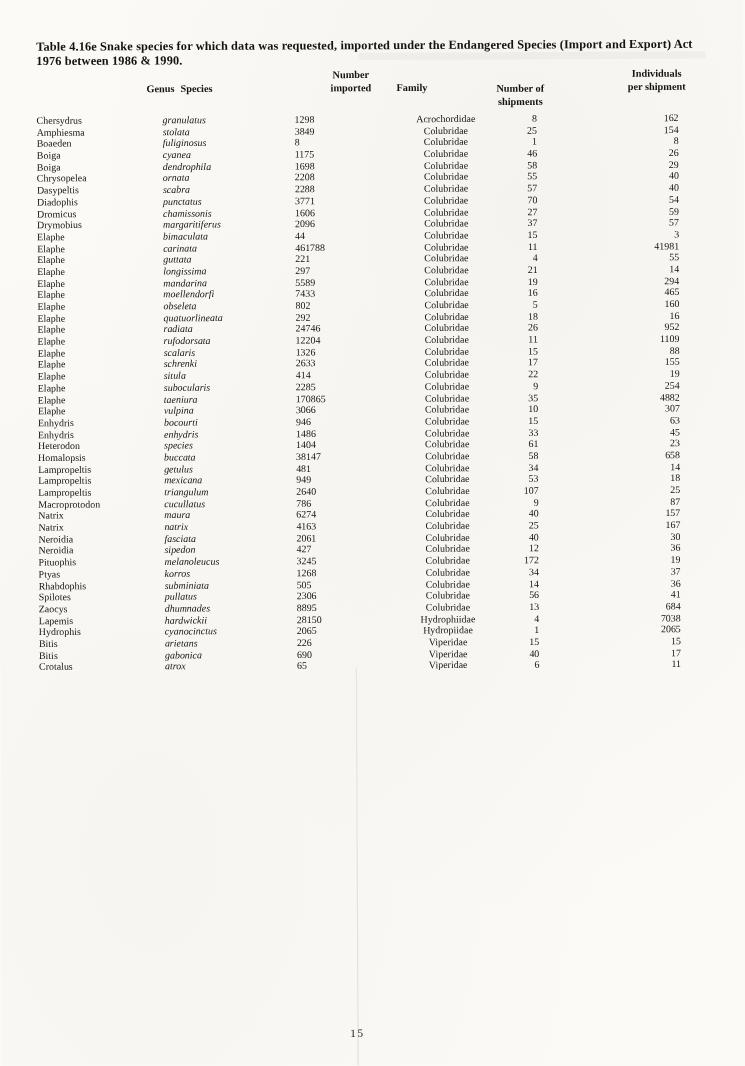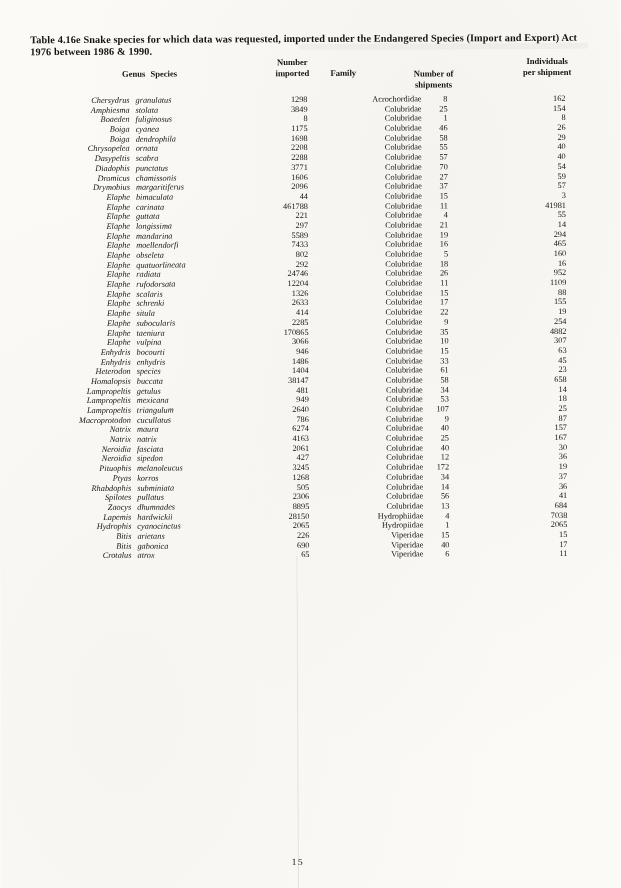--- a/index.html
+++ b/index.html
@@ -32,24 +32,24 @@
   .h-family{left:332px;top:11px;text-align:left;}
   .h-shipments{right:166px;top:12px;}
   .h-individuals{right:48px;top:0;}
   .rows{position:absolute;left:32px;top:95px;width:541px;}
   .row{
     display:grid;
     grid-template-columns:105px 110px 62px 14px 100px 26px 118px;
     height:9.7px;line-height:9.7px;font-size:8.3px;
   }
   .row .c{white-space:nowrap;overflow:visible;}
-  .c-genus{text-align:right;font-style:italic;padding-right:6px;}
+  .c-genus{text-align:left;padding-right:6px;}
   .c-species{text-align:left;font-style:italic;}
-  .c-imported{text-align:right;}
-  .c-family{text-align:right;grid-column:5;}
+  .c-imported{text-align:left;}
+  .c-family{text-align:center;grid-column:5;}
   .c-shipments{text-align:right;grid-column:6;}
   .c-individuals{text-align:right;grid-column:7;padding-left:44px;}
   .pageno{
     position:absolute;left:290px;top:857px;width:40px;
     font-size:9.3px;letter-spacing:1.5px;text-align:left;
   }
   .artifact-vline{
     position:absolute;left:296px;top:556px;width:1px;height:332px;
     background:linear-gradient(#e4e2db, #dcdad2);
     opacity:0.8;

